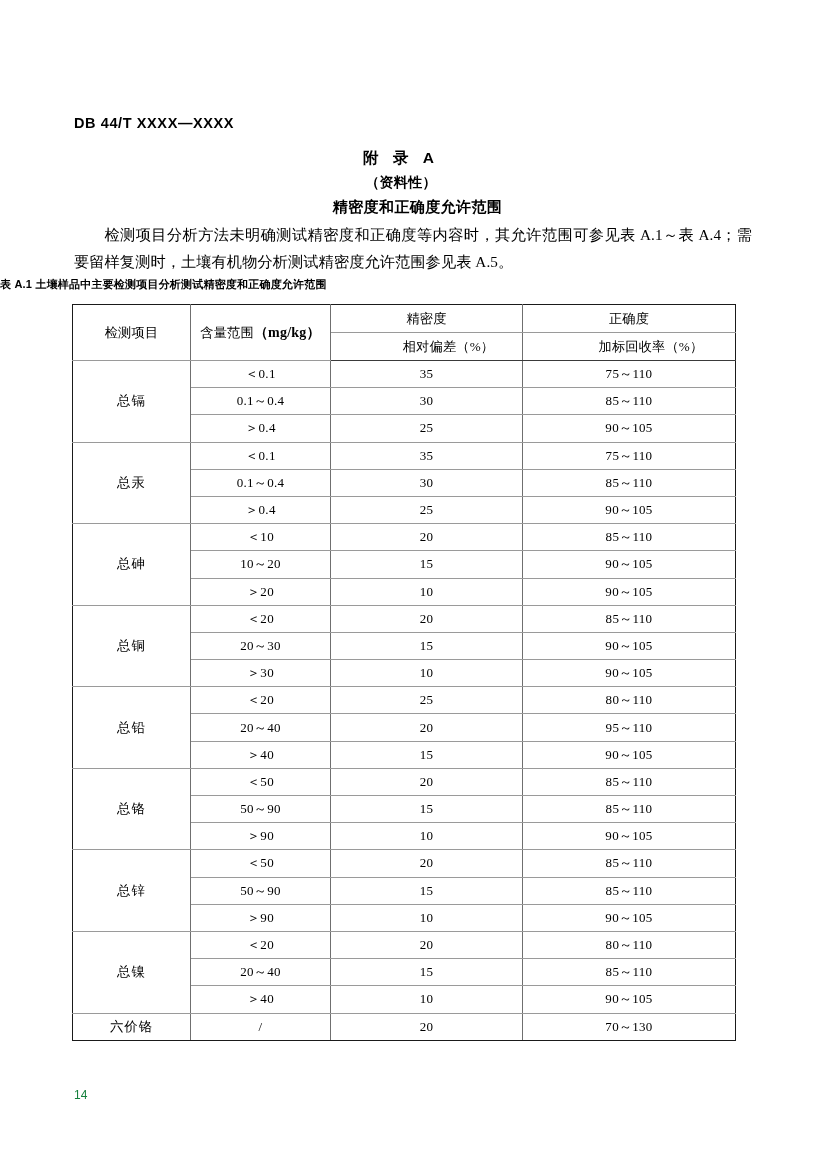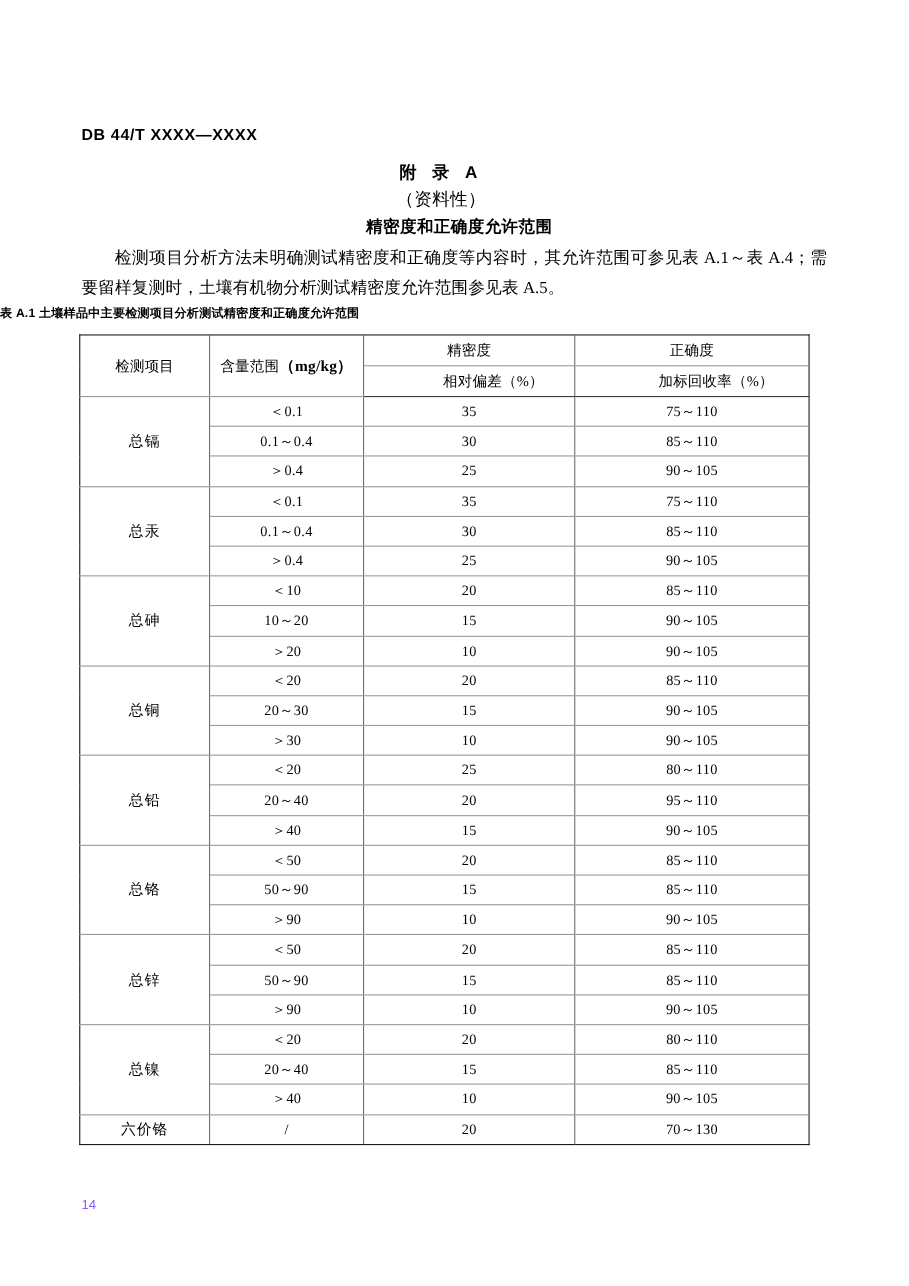--- a/index.html
+++ b/index.html
@@ -45,22 +45,22 @@
   }
   .annex-title {
     font-family: "Liberation Sans", "DejaVu Sans", sans-serif;
     font-weight: bold;
     font-size: 15.5px;
     letter-spacing: 5px;
     line-height: 24px;
   }
   .annex-kind {
     font-family: "Liberation Sans", "DejaVu Sans", sans-serif;
-    font-weight: normal;
-    font-size: 16px;
+    font-weight: bold;
+    font-size: 14px;
     line-height: 24px;
     letter-spacing: 0.3px;
   }
   .annex-subject {
     font-family: "Liberation Sans", "DejaVu Sans", sans-serif;
     font-weight: bold;
     font-size: 15px;
     line-height: 26px;
     letter-spacing: 0.4px;
     padding-left: 33px;
@@ -164,21 +164,21 @@
 
   .unit-wrap { font-size: 14px; font-weight: bold; }
 
   
   .page-num {
     position: absolute;
     left: 74px;
     top: 1072px;
     font-family: "Liberation Sans", "DejaVu Sans", sans-serif;
     font-size: 12px;
-    color: #8b5cf6;
+    color: #15803d;
   }
 </style>
 </head>
 <body>
 
 <div class="page">
 
   <div class="std-header">DB 44/T XXXX—XXXX</div>
 
   <div class="annex-block">

